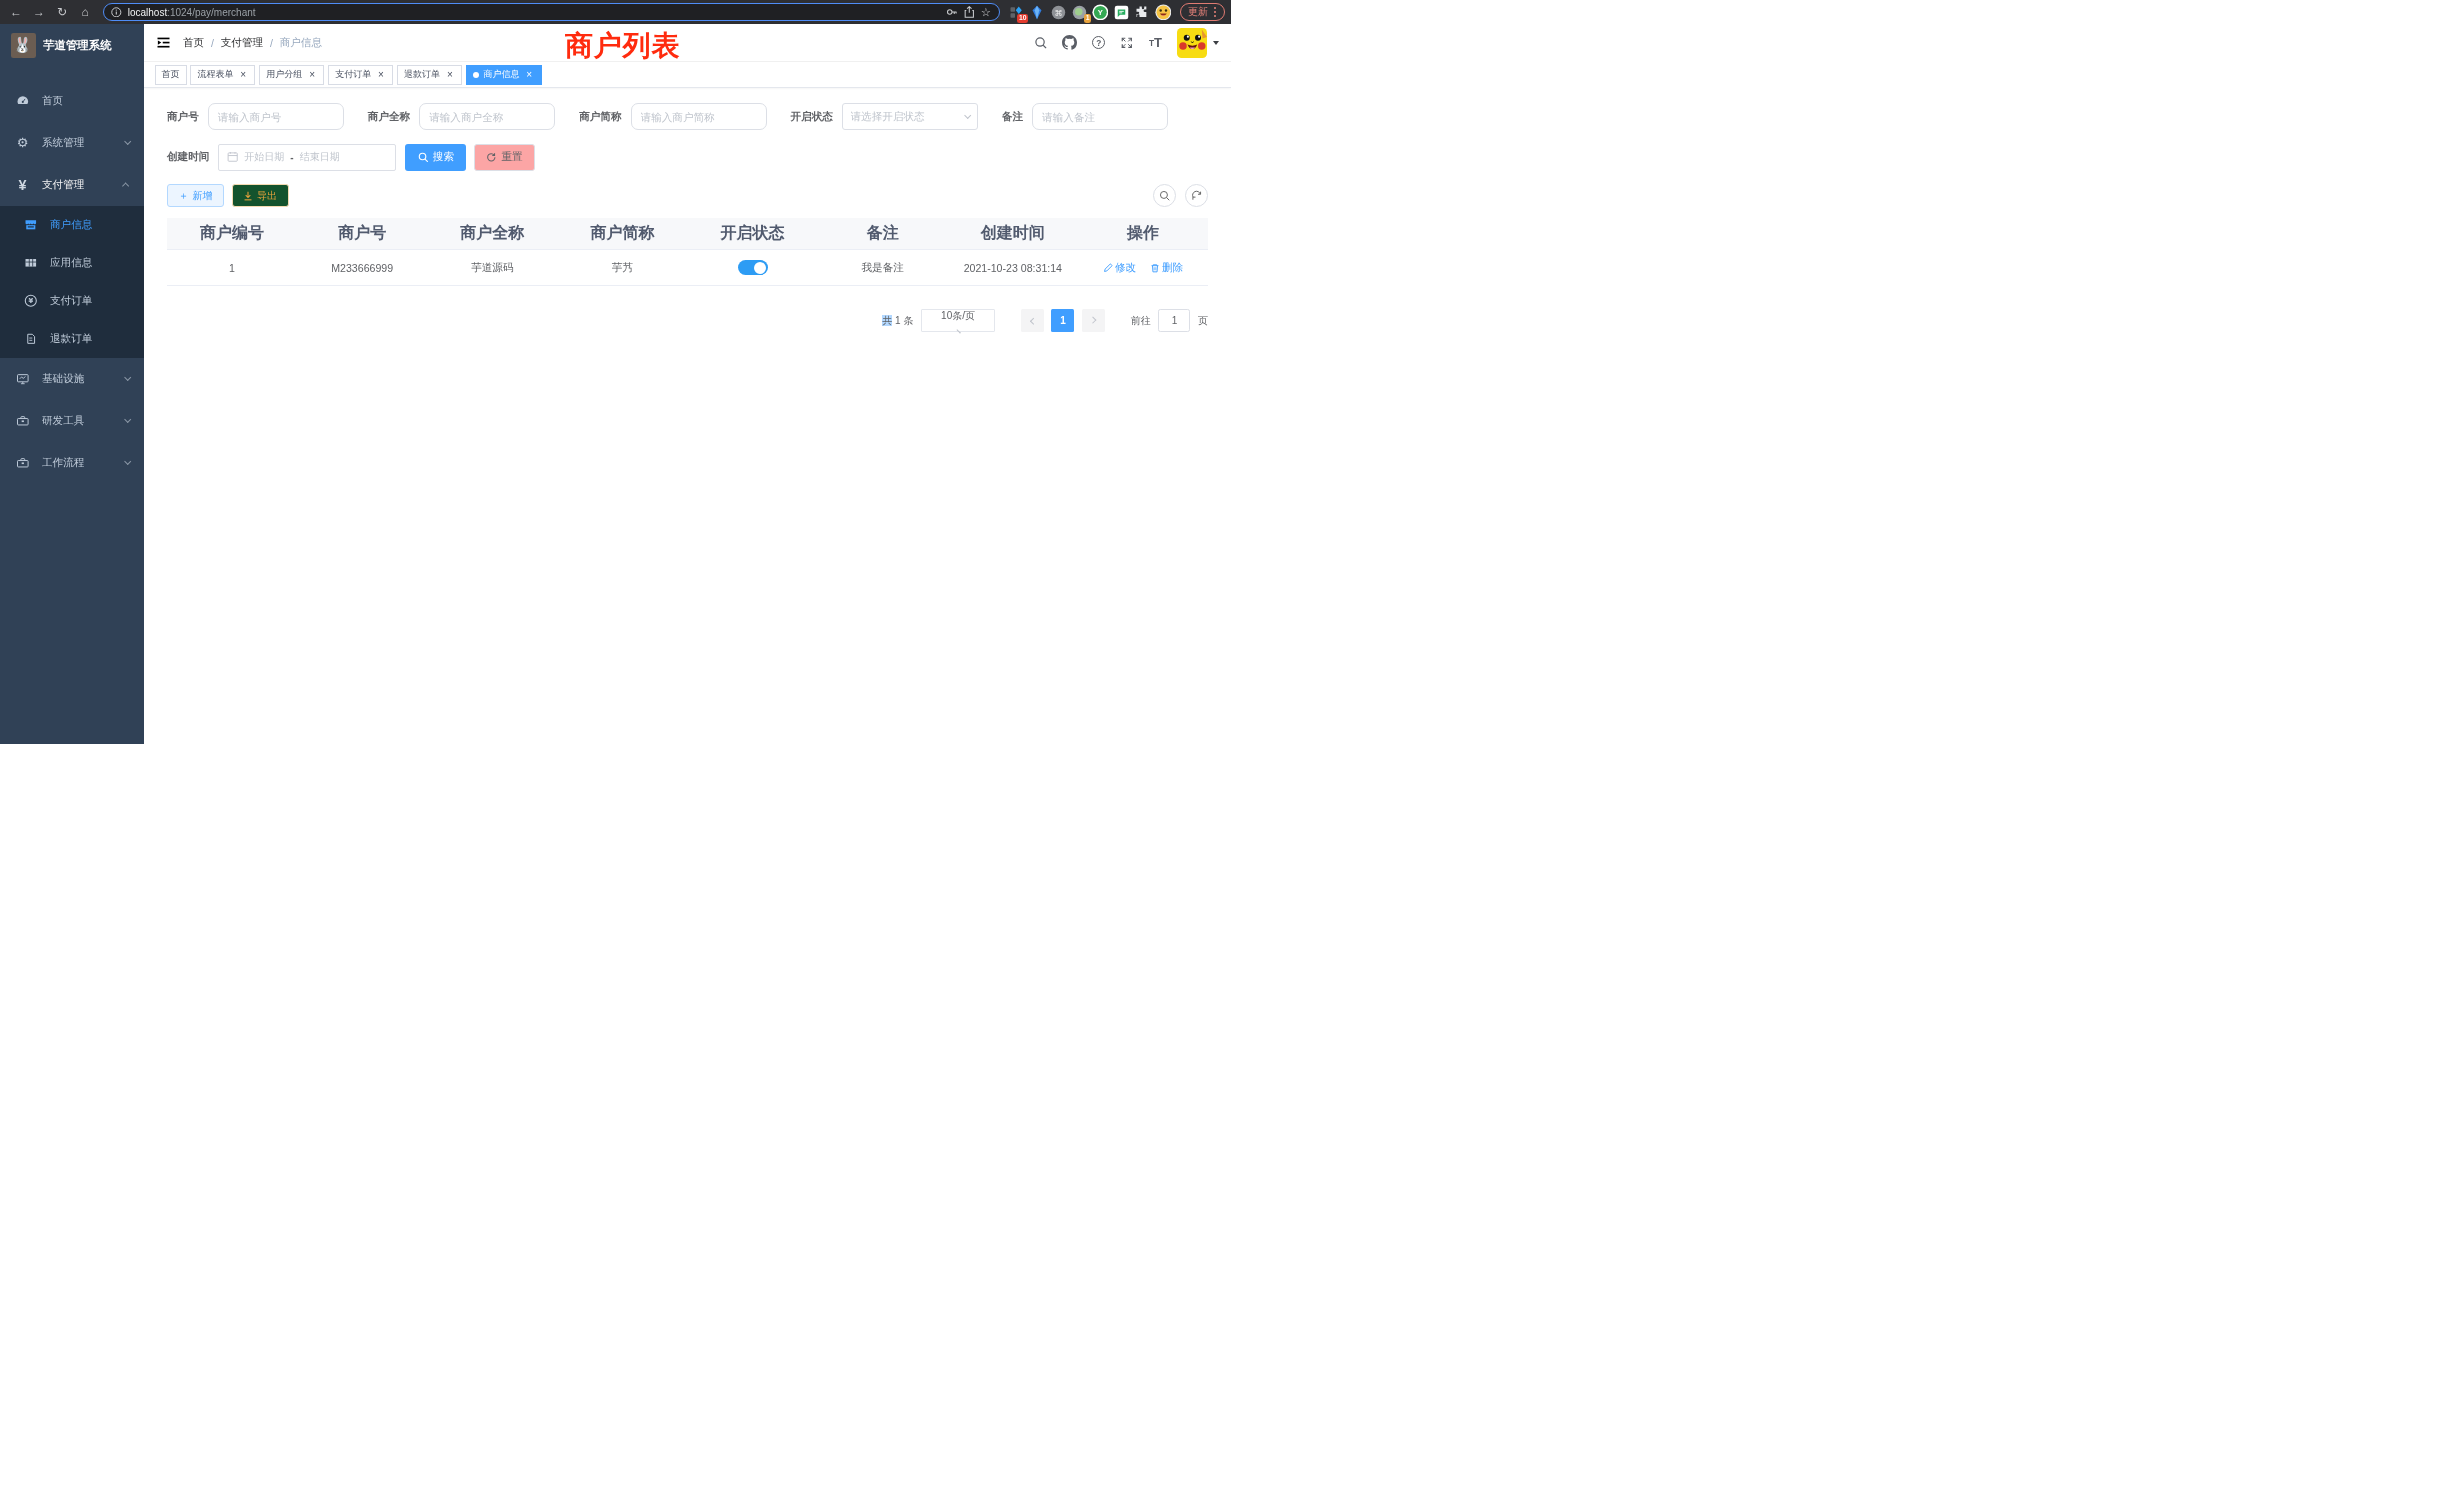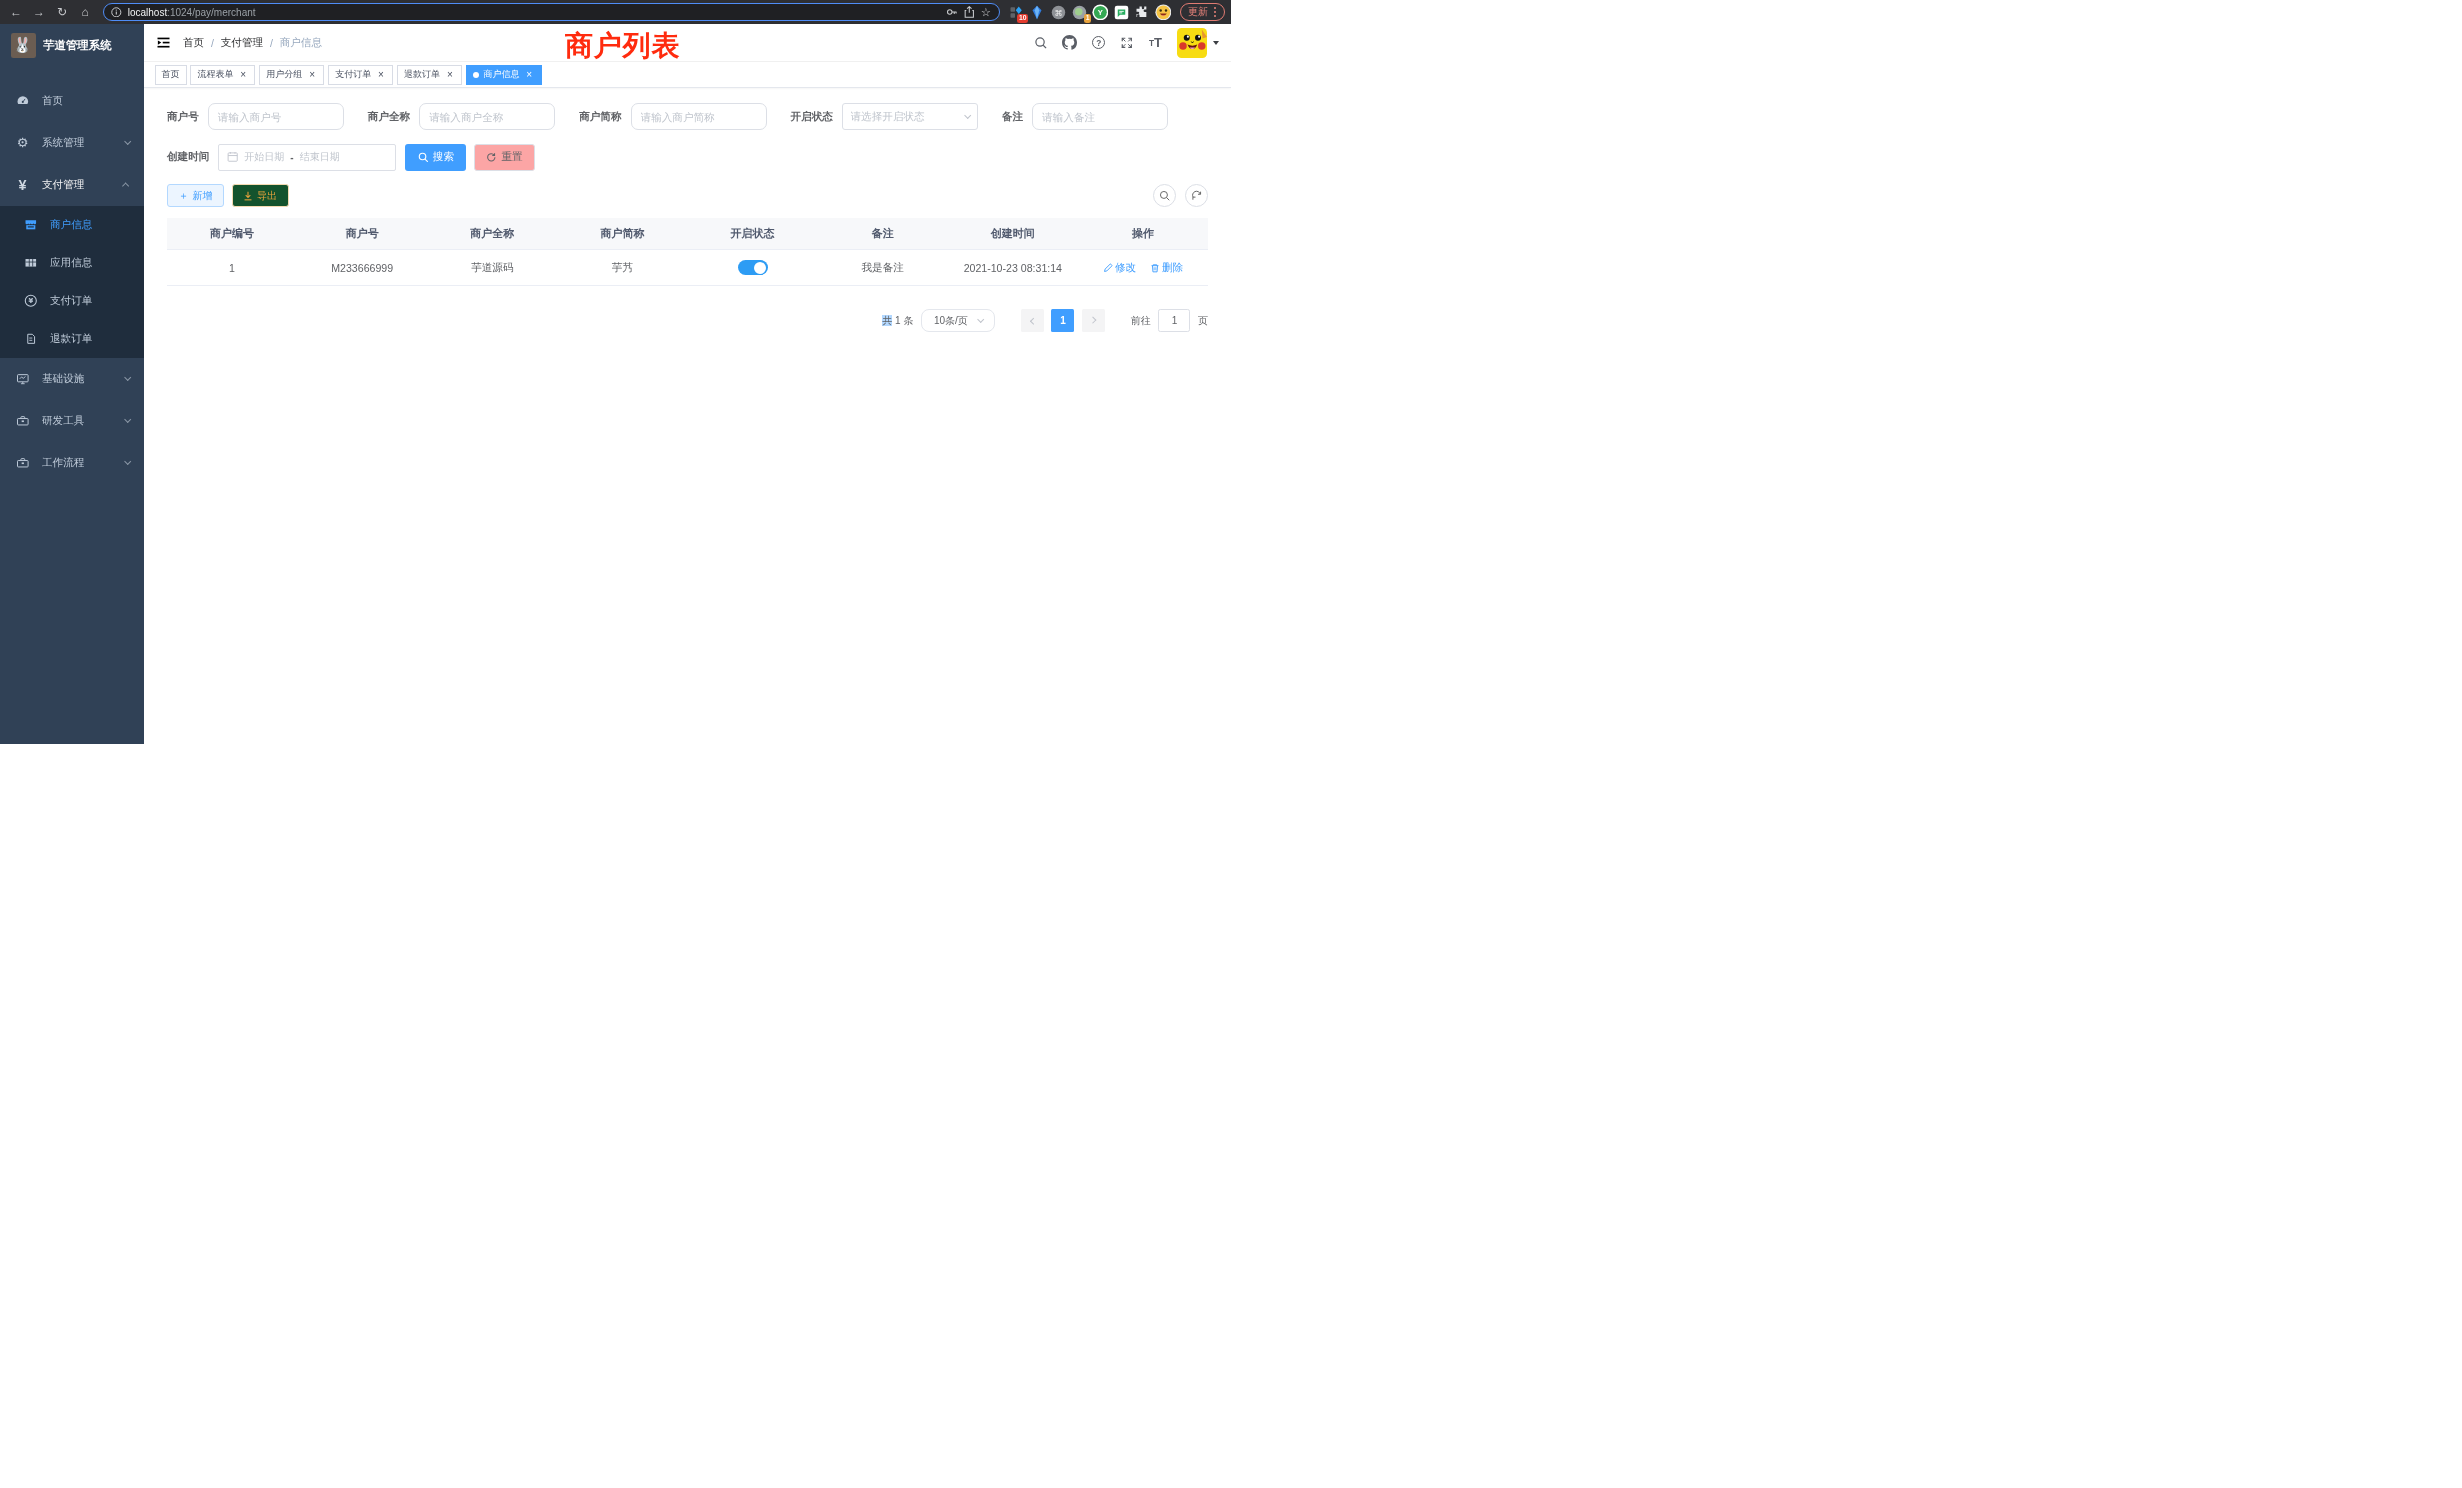--- a/index.html
+++ b/index.html
@@ -89,31 +89,31 @@
   
   .toolbar { display:flex; align-items:center; margin-bottom:10.6px; }
   .btn-sm { height:23px; font-size:10px; padding:0 10.6px; border-radius:3px; display:inline-flex; align-items:center; gap:3.8px; cursor:pointer; }
   .btn-add { background:#ecf5ff; color:#409eff; border:0.8px solid #b3d8ff; }
   .btn-export { background:#14532d; color:#e6a23c; border:0.8px solid #f5dab1; margin-left:7.6px; }
   .toolbar-right { margin-left:auto; display:flex; gap:9px; }
   .circle-btn { width:23px; height:23px; border-radius:50%; border:0.8px solid #dcdfe6; background:#fff; display:flex; align-items:center; justify-content:center; color:#666; cursor:pointer; }
 
   
   table.grid { width:100%; border-collapse:collapse; table-layout:fixed; }
-  .grid th { background:#f7f8fa; height:32px; font-size:11px; color:#515a6e; font-weight:bold; border-bottom:0.8px solid #ebeef5; }
+  .grid th { background:#f7f8fa; height:32px; font-size:16px; color:#515a6e; font-weight:bold; border-bottom:0.8px solid #ebeef5; }
   .grid td { height:36px; text-align:center; font-size:10.6px; color:#606266; border-bottom:0.8px solid #ebeef5; }
   .switch { width:30px; height:15px; background:#2d9cf4; border-radius:7.6px; position:relative; display:inline-block; vertical-align:middle; cursor:pointer; }
   .switch .knob { position:absolute; top:1.5px; right:1.5px; width:12px; height:12px; border-radius:50%; background:#fff; }
   .op-link { color:#409eff; font-size:10.6px; cursor:pointer; display:inline-flex; align-items:center; gap:2.3px; }
   .op-link + .op-link { margin-left:10.6px; }
 
   
   .pagination { display:flex; align-items:center; justify-content:flex-end; margin-top:23px; gap:7.6px; font-size:10px; color:#606266; }
   .total-hl { background:#b3d8ff; }
-  .page-select { width:74px; height:23px; border:0.8px solid #e4e7ed; border-radius:8px; display:flex; align-items:center; justify-content:center; gap:9px; cursor:pointer; color:#606266; }
+  .page-select { width:74px; height:23px; border:0.8px solid #e4e7ed; border-radius:1px; display:flex; align-items:center; justify-content:center; gap:9px; cursor:pointer; color:#606266;flex-direction:column; }
   .pg-btn { min-width:23px; height:23px; border-radius:1.5px; background:#f4f4f5; display:flex; align-items:center; justify-content:center; cursor:pointer; }
   .pg-btn .chevp { width:5.3px; height:5.3px; border-right:1.1px solid #c0c4cc; border-bottom:1.1px solid #c0c4cc; }
   .chevp.left { transform:rotate(135deg) translateY(-0.8px); }
   .chevp.right { transform:rotate(-45deg) translateY(-0.8px); }
   .pg-num { min-width:23px; height:23px; border-radius:1.5px; background:#409eff; color:#fff; display:flex; align-items:center; justify-content:center; font-weight:bold; cursor:pointer; }
   .goto-input { width:32px; height:23px; border:0.8px solid #dcdfe6; border-radius:2.3px; text-align:center; font-size:10px; color:#606266; outline:none; }
   .pager-gap { width:10.6px; }
 
   svg { display:block; }
 </style>

